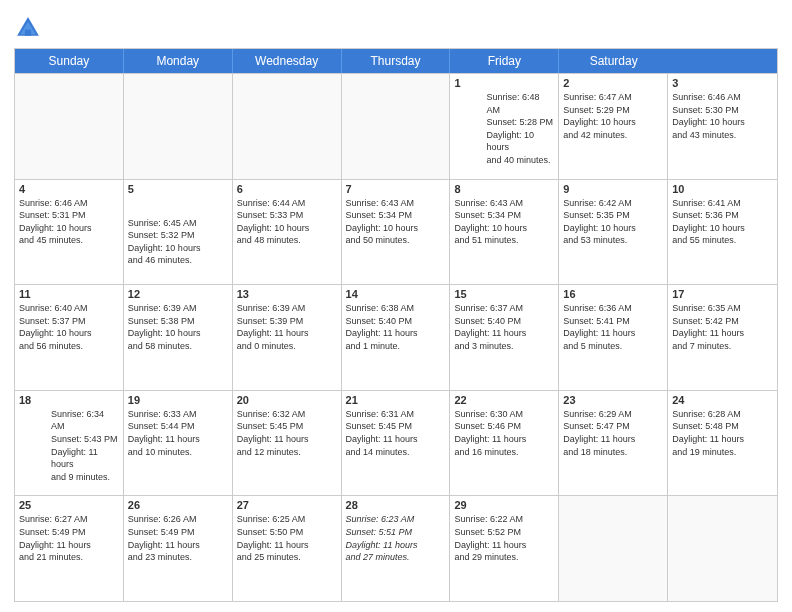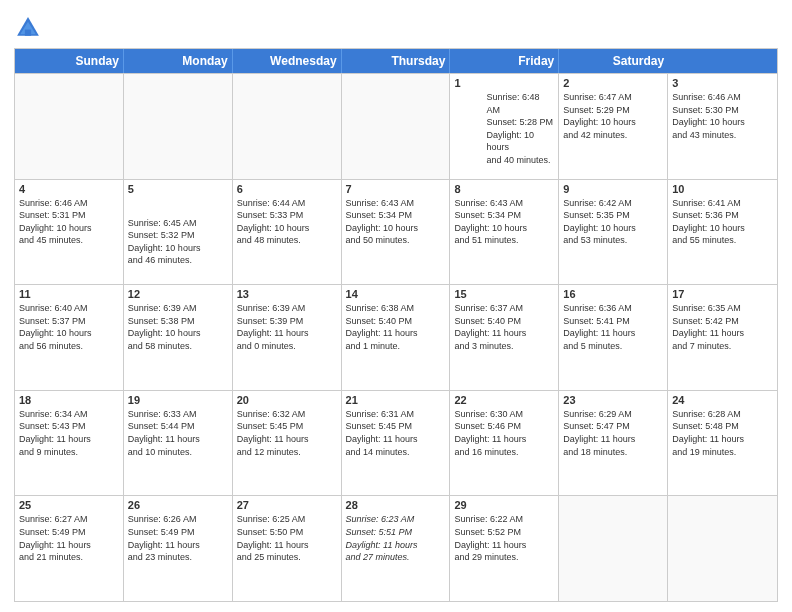--- a/index.html
+++ b/index.html
@@ -69,23 +69,23 @@
       border: 1px solid #ccc;
     }
     .cal-header-row {
       display: grid;
       grid-template-columns: repeat(7, 1fr);
       background: #3a7bd5;
     }
     .cal-header-cell {
       color: #fff;
       font-size: 12px;
-      font-weight: bold;
+      font-weight: normal;
       padding: 5px 4px;
-      text-align: right;
+      text-align: center;
       border-right: 1px solid #5a99e8;
     }
     .cal-header-cell:last-child { border-right: none; }
     .cal-body {
       flex: 1;
       display: flex;
       flex-direction: column;
     }
     .cal-row {
       display: grid;
@@ -273,21 +273,21 @@
             <span class="day-num">17</span>
             <div class="cell-info" style="white-space: pre-line;">Sunrise: 6:35 AM
 Sunset: 5:42 PM
 Daylight: 11 hours
 and 7 minutes.</div>
           </div>
         </div>
         <div class="cal-row">
           <div class="cal-cell">
             <span class="day-num">18</span>
-            <div class="cell-info" style="white-space: pre-line;">Sunrise: 6:34 AM
+            <div class="cell-info" style="white-space: pre-line; margin-left: 32px;">Sunrise: 6:34 AM
 Sunset: 5:43 PM
 Daylight: 11 hours
 and 9 minutes.</div>
           </div>
           <div class="cal-cell">
             <span class="day-num">19</span>
             <div class="cell-info" style="white-space: pre-line;">Sunrise: 6:33 AM
 Sunset: 5:44 PM
 Daylight: 11 hours
 and 10 minutes.</div>

